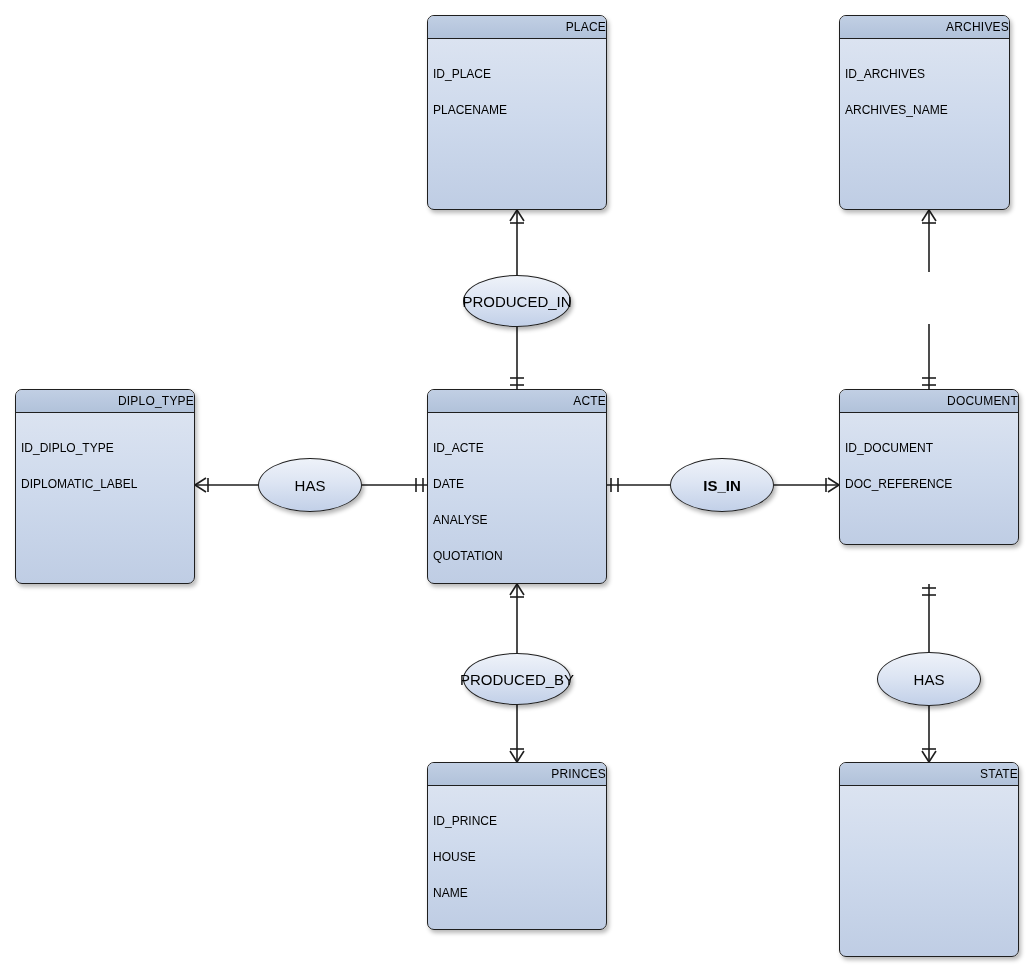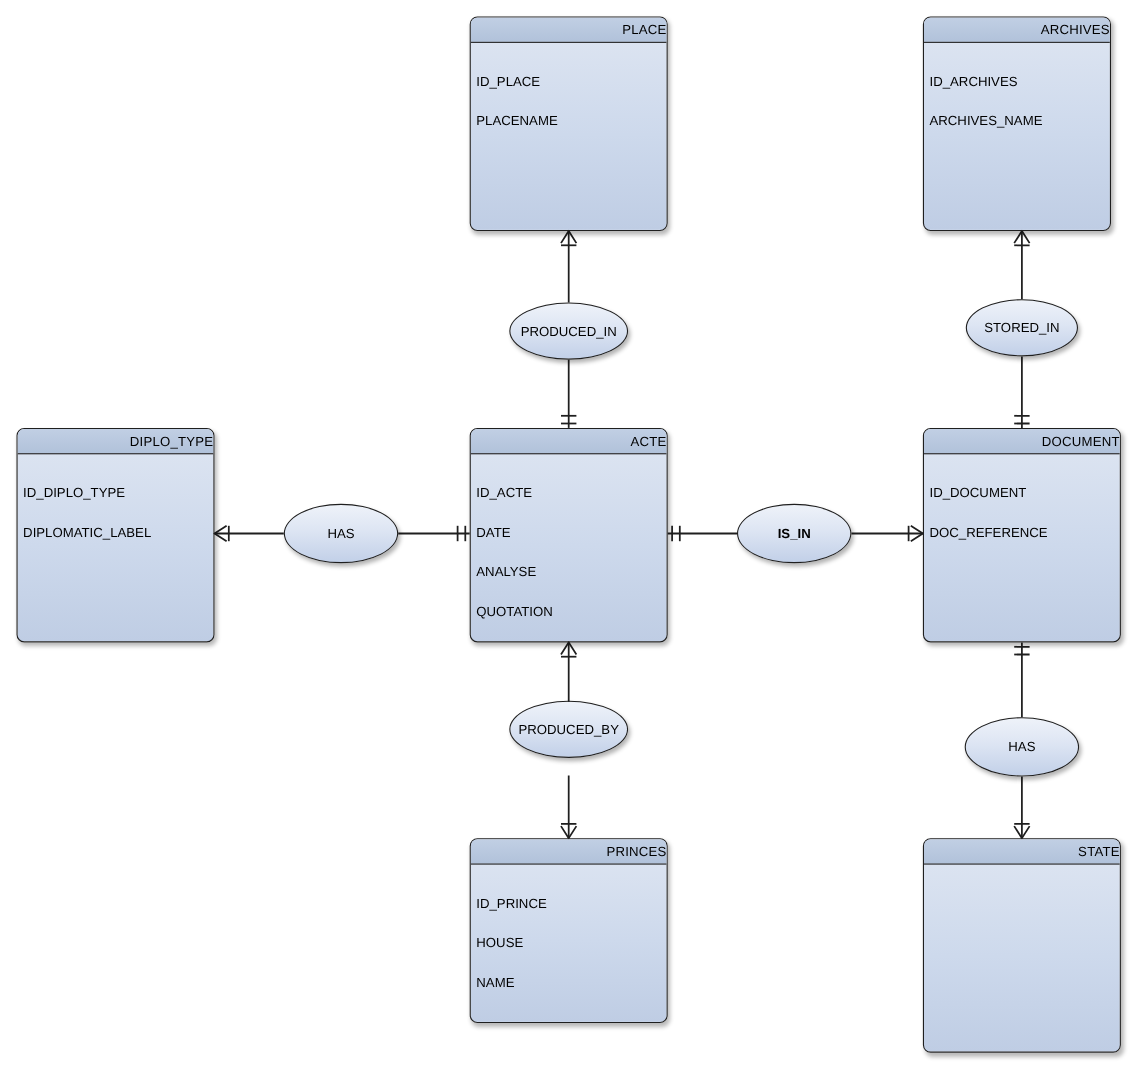--- a/index.html
+++ b/index.html
@@ -62,21 +62,21 @@
   .rel {
     position: absolute;
     box-sizing: border-box;
     border: 1.2px solid #1f1f1f;
     border-radius: 50%;
     background: linear-gradient(to bottom, #eef2f9 0%, #dde5f3 45%, #c2d0e8 100%);
     box-shadow: 2px 3px 4px rgba(0,0,0,0.30);
     display: flex;
     align-items: center;
     justify-content: center;
-    font-size: 12px;
+    font-size: 15px;
     color: #000000;
     white-space: nowrap;
   }
 </style>
 </head>
 <body>
 
 <svg id="canvas" width="1033" height="969" viewBox="0 0 1033 969" xmlns="http://www.w3.org/2000/svg">
   <g id="connector-layer">
       <g>
@@ -166,49 +166,46 @@
         <div>QUOTATION</div>
       </div>
     </div>
     <div class="entity" style="left: 15px; top: 389px; width: 180px; height: 195px; pointer-events: auto;">
       <div class="entity-header">DIPLO_TYPE</div>
       <div class="entity-attrs">
         <div>ID_DIPLO_TYPE</div>
         <div>DIPLOMATIC_LABEL</div>
       </div>
     </div>
-    <div class="entity" style="left: 839px; top: 389px; width: 180px; height: 195px; pointer-events: auto;">
+    <div class="entity" style="left: 839px; top: 389px; width: 180px; height: 156px; pointer-events: auto;">
       <div class="entity-header">DOCUMENT</div>
       <div class="entity-attrs">
         <div>ID_DOCUMENT</div>
         <div>DOC_REFERENCE</div>
       </div>
     </div>
     <div class="entity" style="left: 427px; top: 762px; width: 180px; height: 168px; pointer-events: auto;">
       <div class="entity-header">PRINCES</div>
       <div class="entity-attrs">
         <div>ID_PRINCE</div>
         <div>HOUSE</div>
         <div>NAME</div>
       </div>
     </div>
     <div class="entity" style="left: 839px; top: 762px; width: 180px; height: 195px; pointer-events: auto;">
       <div class="entity-header">STATE</div>
     </div>
     <div class="rel" style="left: 463px; top: 275px; width: 108px; height: 52px; pointer-events: auto;">
       <span>PRODUCED_IN</span>
     </div>
-    <div class="rel" style="left: 878px; top: 272px; width: 102px; height: 52px; pointer-events: auto;">
-      <span>STORED_IN</span>
-    </div>
     <div class="rel" style="left: 258px; top: 458px; width: 104px; height: 54px; pointer-events: auto;">
       <span>HAS</span>
     </div>
     <div class="rel" style="left: 670px; top: 458px; width: 104px; height: 54px; pointer-events: auto; font-weight: bold;">
       <span>IS_IN</span>
     </div>
-    <div class="rel" style="left: 463px; top: 637px; width: 108px; height: 52px; pointer-events: auto;">
+    <div class="rel" style="left: 463px; top: 653px; width: 108px; height: 52px; pointer-events: auto;">
       <span>PRODUCED_BY</span>
     </div>
     <div class="rel" style="left: 877px; top: 652px; width: 104px; height: 54px; pointer-events: auto;">
       <span>HAS</span>
     </div>
   </div>
 
 </body></html>

